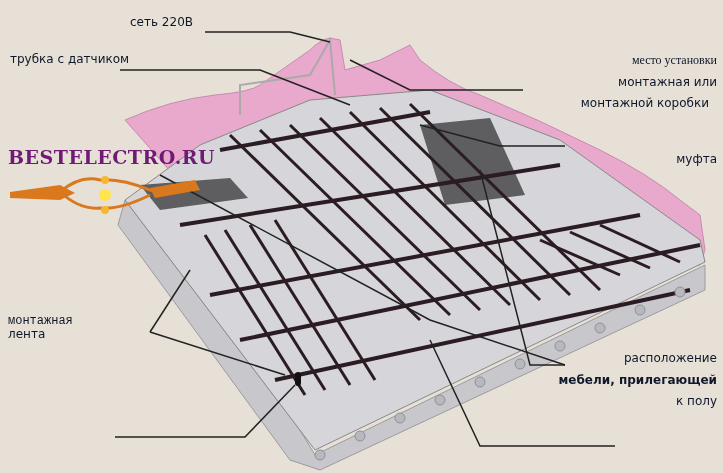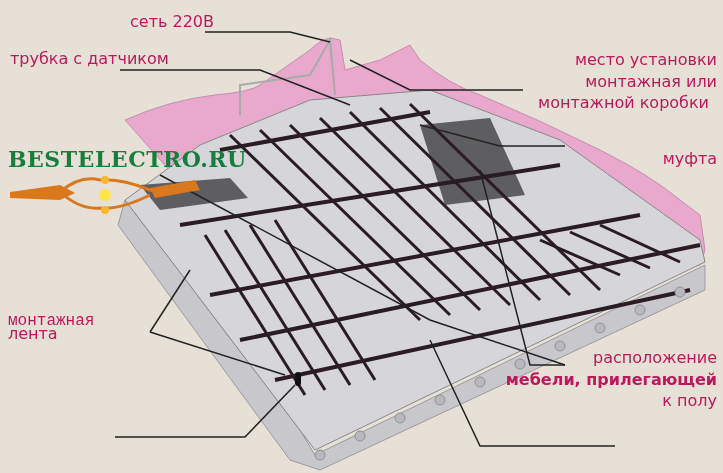--- a/index.html
+++ b/index.html
@@ -1,20 +1,20 @@
 <!DOCTYPE html>
 <html><head>
 <meta charset="utf-8">
 <style>
   html, body { margin: 0; padding: 0; }
   body { width: 723px; height: 473px; background: #e6e0d6; overflow: hidden; position: relative; font-family: "DejaVu Sans", sans-serif; }
   #stage { position: absolute; left: 0; top: 0; width: 723px; height: 473px; }
-  .lbl { position: absolute; color: #be185d; font-size: 16px; line-height: 20px; white-space: nowrap; }
+  .lbl { position: absolute; color: #0f172a; font-size: 12px; line-height: 20px; white-space: nowrap; }
   .lbl.r { text-align: right; }
-  .brand { position: absolute; left: 8px; top: 146px; font-family: "DejaVu Serif", serif; font-weight: bold; font-size: 22px; color: #15803d; letter-spacing: 0.5px; }
+  .brand { position: absolute; left: 8px; top: 146px; font-family: "DejaVu Serif", serif; font-weight: bold; font-size: 19px; color: #701a75; letter-spacing: 0.5px; }
 </style>
 </head>
 <body>
 
 <div id="stage">
   <svg width="723" height="473" viewBox="0 0 723 473">
 
     <path d="M125,120 Q170,100 215,95 Q250,92 260,85 L310,50 Q320,40 330,38 L340,40 L345,70 L380,60 L410,45 L420,60 Q450,85 480,95 Q540,120 600,150 Q650,175 680,200 L700,215 L705,250 L700,265 L480,300 L200,205 Z" fill="#e8a9cc" stroke="#c98ab0" stroke-width="1"></path>
 
     <path d="M125,200 L300,430 L315,455 L705,265 L705,290 L320,470 L290,460 L118,225 Z" fill="#c8c8cc" stroke="#9a9aa0"></path>
@@ -88,21 +88,21 @@
       <circle cx="105" cy="210" r="4" fill="#f5b830"></circle>
       <polygon points="150,188 195,180 200,190 155,198" fill="#d9781c"></polygon>
     </g>
   </svg>
 
   <div class="brand">BESTELECTRO.RU</div>
 
   <div class="lbl" style="left:130px;top:12px;">сеть 220В</div>
   <div class="lbl" style="left:10px;top:49px;">трубка с датчиком</div>
 
-  <div class="lbl r" style="right:6px;top:50px;">место установки</div>
+  <div class="lbl r" style="right:6px;top:50px;font-family:Liberation Serif, serif;">место установки</div>
   <div class="lbl r" style="right:6px;top:72px;">монтажная или</div>
   <div class="lbl r" style="right:14px;top:93px;text-align:center;">монтажной коробки</div>
 
   <div class="lbl r" style="right:6px;top:149px;">муфта</div>
 
   <div class="lbl" style="left:8px;top:311px;font-family:Liberation Mono, monospace;">монтажная</div>
   <div class="lbl" style="left:8px;top:324px;">лента</div>
 
 
   <div class="lbl r" style="right:6px;top:348px;">расположение</div>

